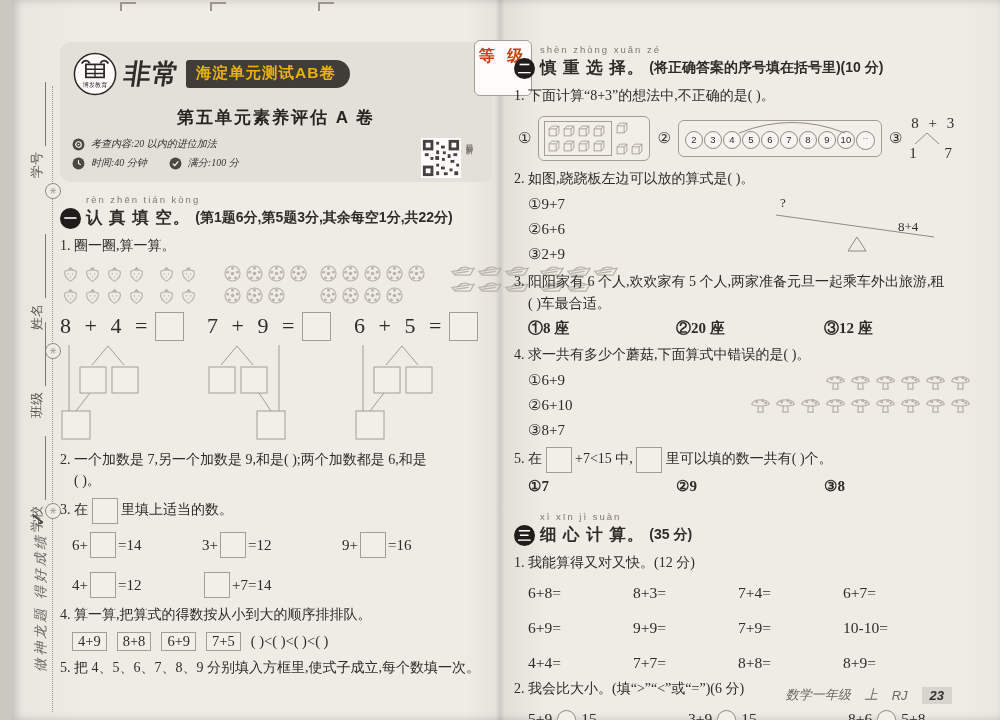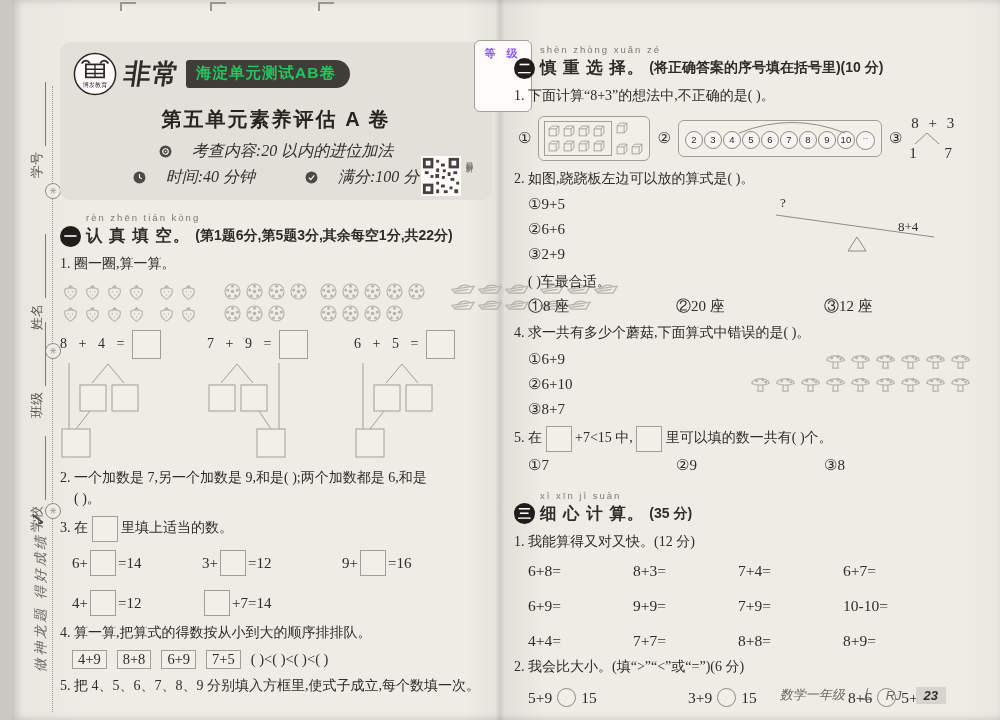--- a/index.html
+++ b/index.html
@@ -29,28 +29,28 @@
   
   .pg{position:absolute;top:0;height:720px;}
   .pg.left{left:48px;width:432px;}
   .pg.right{left:502px;width:458px;}
 
   
   .head-panel{position:relative;margin-top:42px;background:#e3e0d9;border-radius:10px;padding:10px 12px 12px;}
   .brandrow{display:flex;align-items:center;gap:6px;height:44px;}
   .logo{width:46px;height:46px;flex:0 0 46px;}
   .brand-script{font-size:27px;font-weight:bold;transform:skewX(-8deg);letter-spacing:1px;font-family:"Liberation Serif",serif;}
-  .series-pill{background:#403d39;color:#22c55e;font-family:"Liberation Sans","DejaVu Sans",sans-serif;
+  .series-pill{background:#403d39;color:#eab308;font-family:"Liberation Sans","DejaVu Sans",sans-serif;
     font-weight:bold;font-size:15.5px;padding:3px 14px 4px 10px;border-radius:3px 14px 14px 3px;letter-spacing:1px;}
-  .grade-box{position:absolute;right:-40px;top:-2px;width:58px;height:72px;background:#fdfcfa;border:1px solid #a39f97;
-    border-radius:6px;text-align:center;font-family:"Liberation Sans",sans-serif;font-size:11px;font-weight:bold;
-    color:#8b5cf6;padding-top:5px;letter-spacing:4px;box-sizing:border-box;}
+  .grade-box{position:absolute;right:-40px;top:-2px;width:58px;height:56px;background:#fdfcfa;border:1px solid #a39f97;
+    border-radius:6px;text-align:center;font-family:"Liberation Sans",sans-serif;font-size:16px;font-weight:bold;
+    color:#c2410c;padding-top:5px;letter-spacing:4px;box-sizing:border-box;}
   .main-title{text-align:center;font-family:"Liberation Sans","DejaVu Sans",sans-serif;
-    font-size:20px;font-weight:bold;letter-spacing:2px;margin:10px 0 8px;color:#262421;}
-  .inf{display:flex;justify-content:center;align-items:center;gap:20px;font-size:16px;color:#33312d;
+    font-size:17px;font-weight:bold;letter-spacing:2px;margin:10px 0 8px;color:#262421;}
+  .inf{display:flex;justify-content:flex-start;align-items:center;gap:6px;font-size:10px;color:#33312d;
     font-style:italic;margin-top:5px;}
   .inf-ic{width:13px;height:13px;flex:0 0 13px;}
   .qr-wrap{position:absolute;right:18px;bottom:4px;display:flex;gap:3px;align-items:flex-start;}
   .qr{width:40px;height:40px;}
   .qr-cap{writing-mode:vertical-rl;font-size:7px;color:#7a766e;font-style:normal;letter-spacing:1px;}
 
   
   .band{display:flex;align-items:center;gap:6px;margin:12px 0 6px;}
   .band .ln{flex:1;height:1px;background:linear-gradient(90deg,rgba(90,88,82,0),#8d897f);}
   .band .ln.r{background:linear-gradient(90deg,#8d897f,rgba(90,88,82,0));}
@@ -74,21 +74,21 @@
   .objrow{display:flex;gap:22px;margin:6px 0 2px;align-items:flex-start;}
   .cluster{display:flex;flex-wrap:wrap;gap:1px;align-content:flex-start;}
   .obj{width:21px;height:21px;}
   .obj.boat{width:26px;height:15px;}
   .obj.mush{width:23px;height:21px;}
   .obj.cube{width:14px;height:14px;}
 
   
   .eqrow{display:flex;justify-content:space-between;margin-top:6px;}
   .eqgrp{width:138px;}
-  .eqline{display:flex;align-items:center;gap:4px;font-size:14px;}
+  .eqline{display:flex;align-items:center;gap:4px;font-size:22px;}
   .eqtxt{letter-spacing:4px;}
   .box{display:inline-block;width:27px;height:27px;border:1px solid #a29e96;background:#f2efe9;vertical-align:middle;}
   .bond{display:block;margin-top:2px;}
   .bond line,.bond polyline{stroke:#a29e96;stroke-width:1;fill:none;}
   .bond rect{stroke:#a29e96;fill:#f2efe9;}
 
   
   .fillgrid{display:grid;grid-template-columns:130px 140px 130px;row-gap:14px;margin:8px 0 4px 12px;}
   .fill-cell{display:flex;align-items:center;font-size:15px;gap:2px;}
   .fill-cell .box{width:24px;height:24px;}
@@ -113,36 +113,36 @@
     text-align:center;background:#f7f5f1;}
   .nl-arc{position:absolute;left:58px;top:0px;width:110px;height:13px;}
   .nl-arc path{stroke:#8f8b83;fill:none;stroke-width:1;}
   .minibond{font-size:15px;line-height:1.1;margin-left:2px;}
   .minibond .t{letter-spacing:3px;}
   .minibond svg{display:block;margin:0;}
   .minibond .b{letter-spacing:12px;margin-left:-2px;}
 
   .q2wrap{display:flex;justify-content:space-between;align-items:flex-start;}
   .optcol{display:flex;flex-direction:column;gap:7px;font-size:15px;margin:4px 0 2px 14px;}
-  .optrow{display:flex;gap:0;font-size:15px;margin:4px 0 2px 14px;}
+  .optrow{display:flex;gap:0;font-size:15px;margin:4px 0 2px 14px;font-weight:bold;}
   .optrow span{width:150px;}
   .seesaw{margin-right:30px;margin-top:2px;}
   .seesaw line,.seesaw polygon{stroke:#8f8b83;fill:none;}
   .seesaw text{font-size:13px;fill:#2e2c29;font-family:"Liberation Serif",serif;}
   .mushwrap{margin-right:0px;margin-top:4px;display:flex;flex-direction:column;gap:2px;align-items:flex-end;}
   .mushrow{display:flex;gap:2px;}
 
   
   .calcgrid{display:grid;grid-template-columns:105px 105px 105px 120px;row-gap:17px;margin:10px 0 6px 14px;font-size:15.5px;}
   .cmpgrid{display:grid;grid-template-columns:160px 160px 138px;row-gap:16px;margin:10px 0 0 14px;font-size:15.5px;}
   .cmp{display:flex;align-items:center;gap:5px;}
   .cmp-circle{display:inline-block;width:17px;height:17px;border:1px solid #8f8b83;border-radius:50%;background:#f2efe9;}
 
   
-  .footer{position:absolute;right:54px;bottom:16px;display:flex;align-items:center;gap:14px;
+  .footer{position:absolute;right:48px;bottom:16px;display:flex;align-items:center;gap:14px;
     font-family:"Liberation Sans",sans-serif;font-style:italic;color:#6b6761;font-size:13px;}
   .pageno{background:#d7d4cd;color:#33312d;font-weight:bold;padding:1px 8px;font-style:italic;}
 
   svg .st{stroke:#b6b2a9;fill:none;stroke-width:1.3;}
   svg .std{stroke:#9d998f;fill:none;stroke-width:1.2;}
 </style>
 </head>
 <body>
 
 <svg width="0" height="0" style="position:absolute" aria-hidden="true">
@@ -617,33 +617,34 @@
             <polyline points="4,13 16,2 28,13" stroke="#8f8b83" fill="none"></polyline>
           </svg>
         <div class="b">1 7</div>
       </div>
     </div>
 
     <div class="prob">2. 如图,跷跷板左边可以放的算式是(      )。</div>
     <div class="q2wrap">
       <div class="optcol">
 
-      <span>①9+5</span>
+      <span>①9+7</span>
           <span>②6+6</span>
           <span>③2+9</span>
         </div>
       <svg class="seesaw" width="170" height="62">
         <text x="8" y="14">?</text>
         <line x1="4" y1="22" x2="162" y2="44"></line>
         <polygon points="76,58 94,58 85,44"></polygon>
         <text x="126" y="38">8+4</text>
       </svg>
     </div>
 
     <div class="prob">
+      <div>3. 阳阳家有 6 个人,欢欢家有 5 个人,两家准备元旦一起乘车外出旅游,租</div>
       <div class="indent">(      )车最合适。</div>
     </div>
     <div class="optrow">
 
     <span>①8 座</span>
         <span>②20 座</span>
         <span>③12 座</span>
       </div>
 
     <div class="prob">4. 求一共有多少个蘑菇,下面算式中错误的是(      )。</div>

